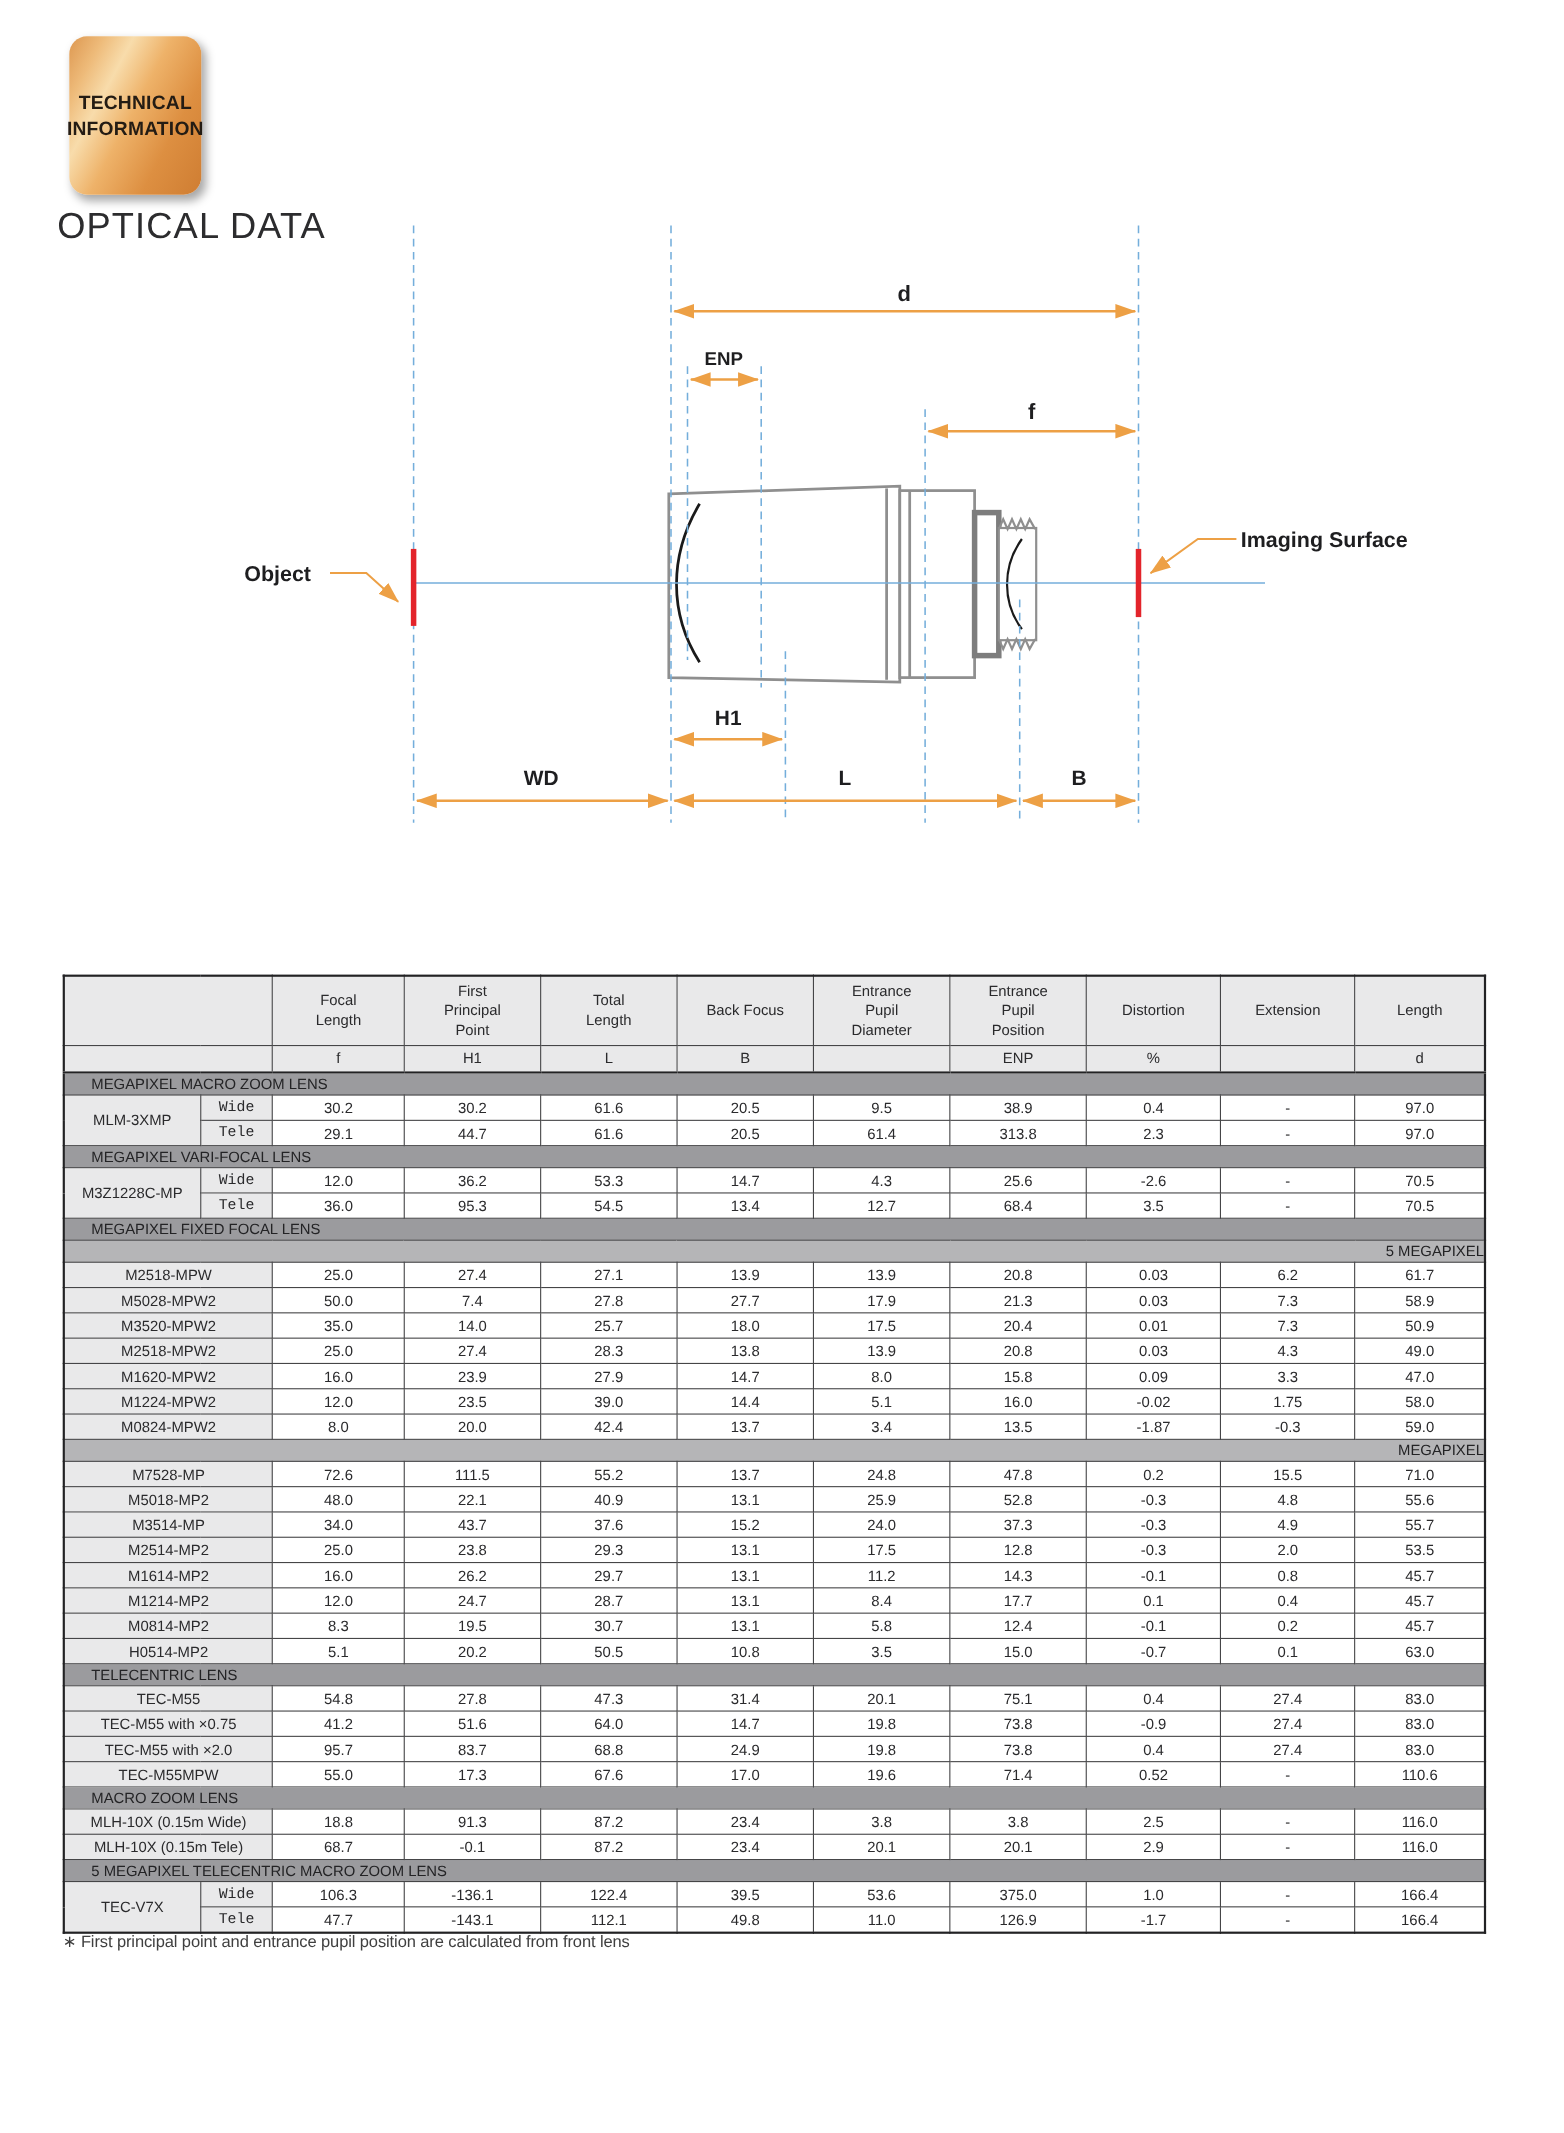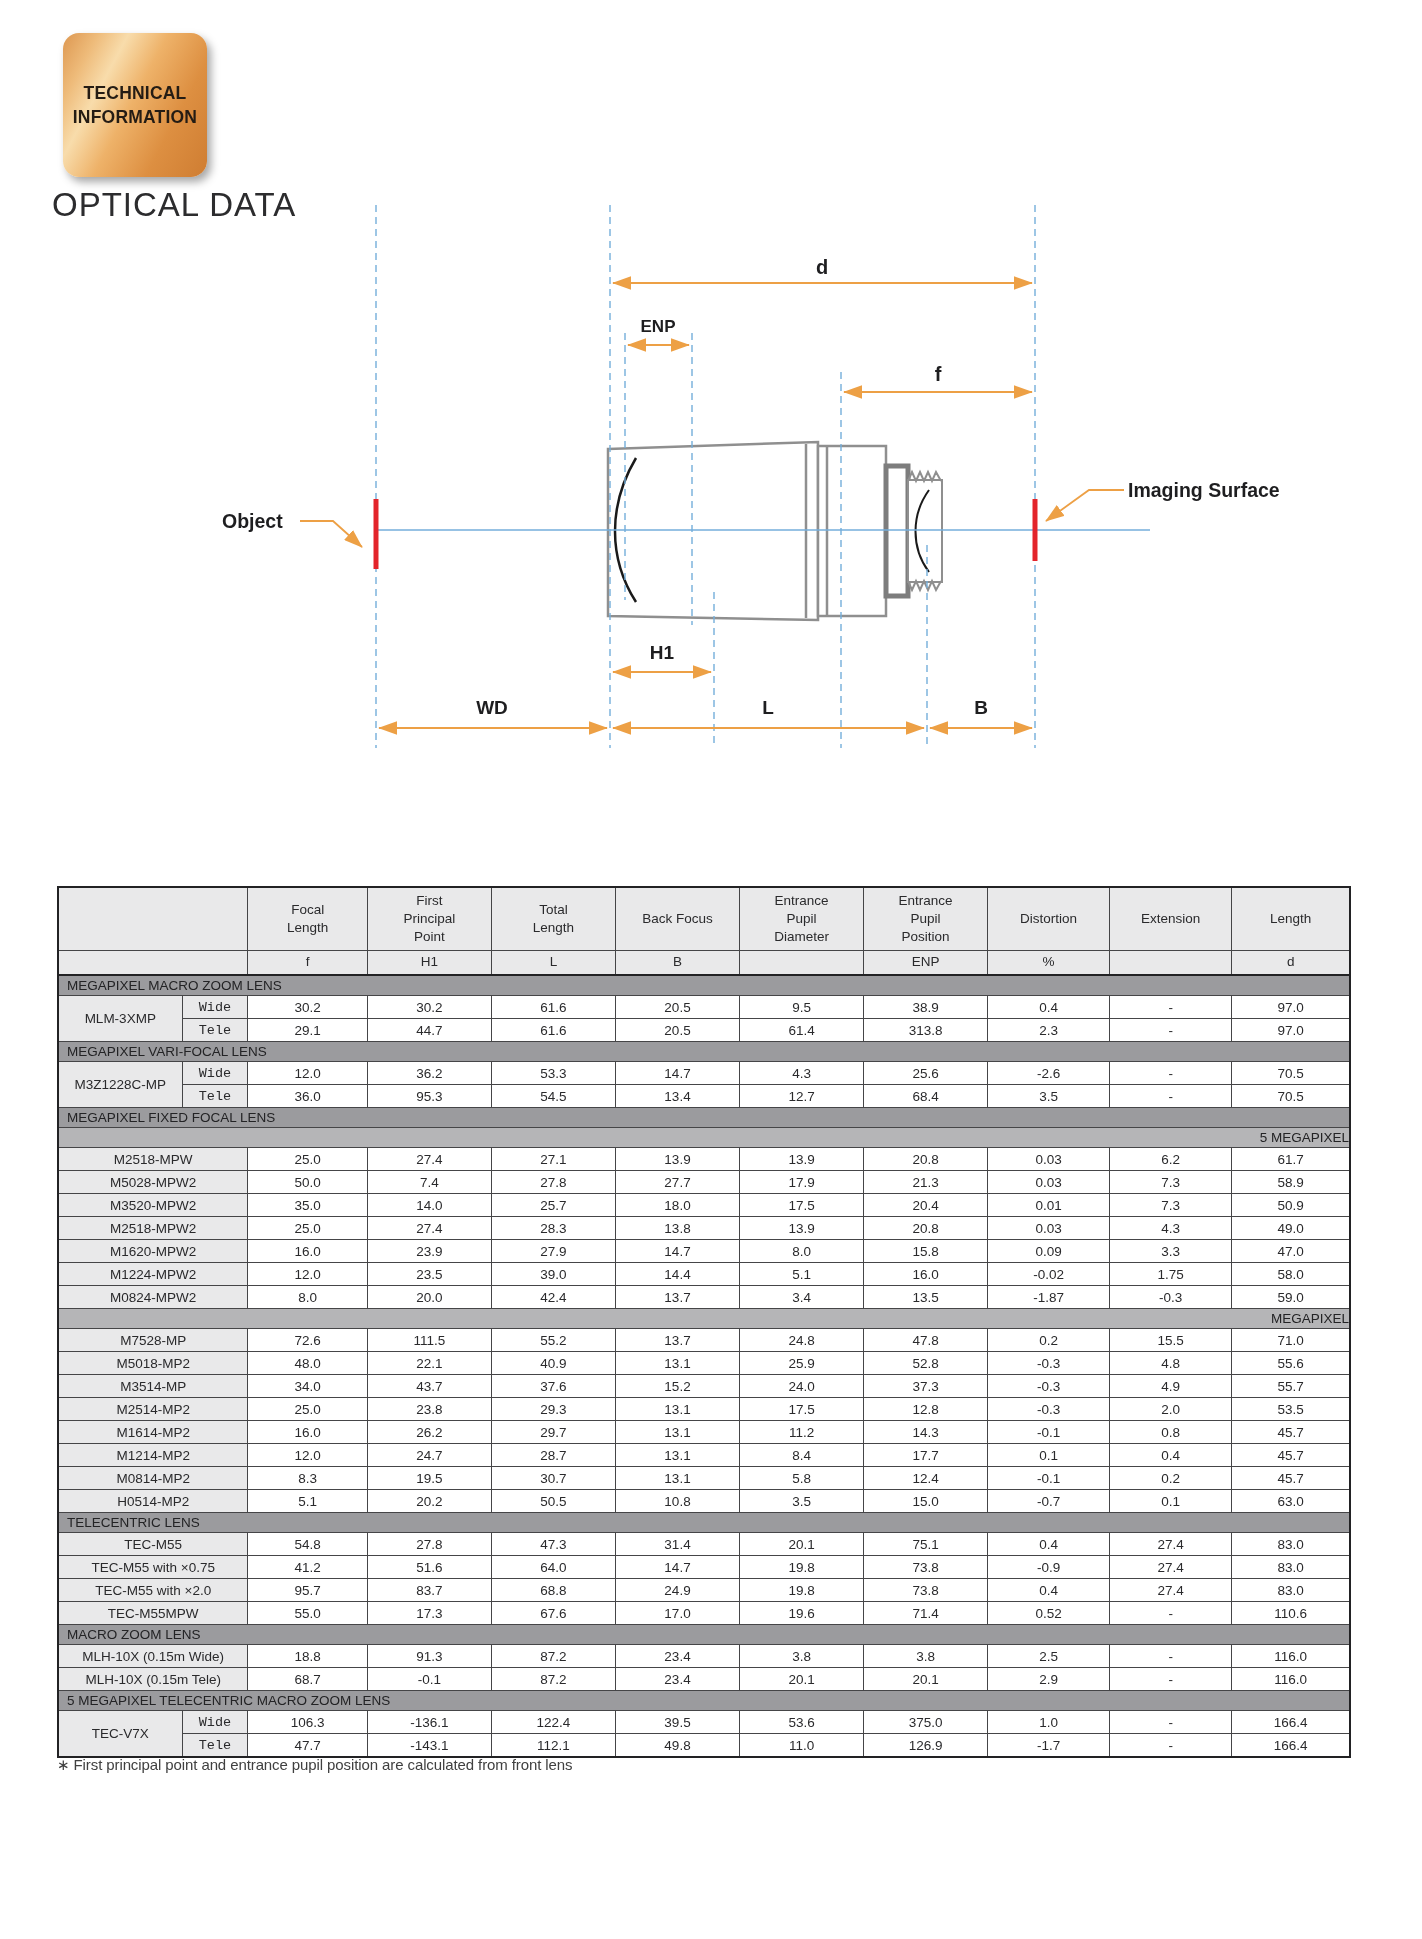--- a/index.html
+++ b/index.html
@@ -1,38 +1,38 @@
 <!DOCTYPE html>
 <html><head>
 <meta charset="utf-8">
 <style>
   html,body{margin:0;padding:0;}
   body{
     width:1422px;height:1939px;position:relative;background:#ffffff;
     font-family:"Liberation Sans",sans-serif;overflow:hidden;color:#2a2a2c;
   }
   .badge{
-    position:absolute;left:63px;top:33px;width:144px;height:144px;border-radius:16px;
+    position:absolute;left:63px;top:33px;width:120px;height:144px;border-radius:16px;
     background:linear-gradient(118deg,#dd9750 0%,#eebb7a 16%,#f8dcab 30%,#eeb269 48%,#dd8f41 72%,#cf7d32 100%);
     box-shadow:4px 5px 9px rgba(0,0,0,0.35);
     display:flex;flex-direction:column;justify-content:center;align-items:center;
   }
   .badge span{font-size:17.5px;font-weight:bold;color:#241c14;line-height:1.4;letter-spacing:0.2px;}
   .page-title{position:absolute;left:52px;top:186px;font-size:33px;letter-spacing:1px;color:#2c2c2e;}
   .diagram-svg{position:absolute;left:0;top:0;}
 
   .tblwrap{position:absolute;left:57px;top:886px;width:1294px;}
   table.optical{border-collapse:collapse;table-layout:fixed;width:100%;border:2px solid #222224;}
   table.optical td{border:1px solid #454547;font-size:13.5px;color:#2a2a2c;text-align:center;padding:0;height:22px;overflow:hidden;white-space:nowrap;}
   table.optical thead td{background:#e9e9ea;line-height:1.35;}
   table.optical tr.hrow1 td{height:62px;}
   table.optical tr.hrow2 td{height:23px;border-bottom:2px solid #222224;}
   td.model{text-align:left;padding-left:8px;background:#e9e9ea;}
   td.sub{background:#e9e9ea;font-family:Liberation Mono, monospace;}
-  tr.sec1 td{background:#9b9b9e;text-align:left;padding-left:8px;height:19px;color:#232325;}
+  tr.sec1 td{background:#9b9b9e;text-align:left;padding-left:24px;height:19px;color:#232325;}
   tr.sec2 td{background:#b5b5b7;text-align:right;padding-left:8px;height:19px;color:#232325;}
   .footnote{position:absolute;left:57px;top:1756px;font-size:15px;color:#404040;letter-spacing:-0.1px;}
 </style>
 </head>
 <body>
 
 <div class="badge">
   <span>TECHNICAL</span>
   <span>INFORMATION</span>
 </div>

